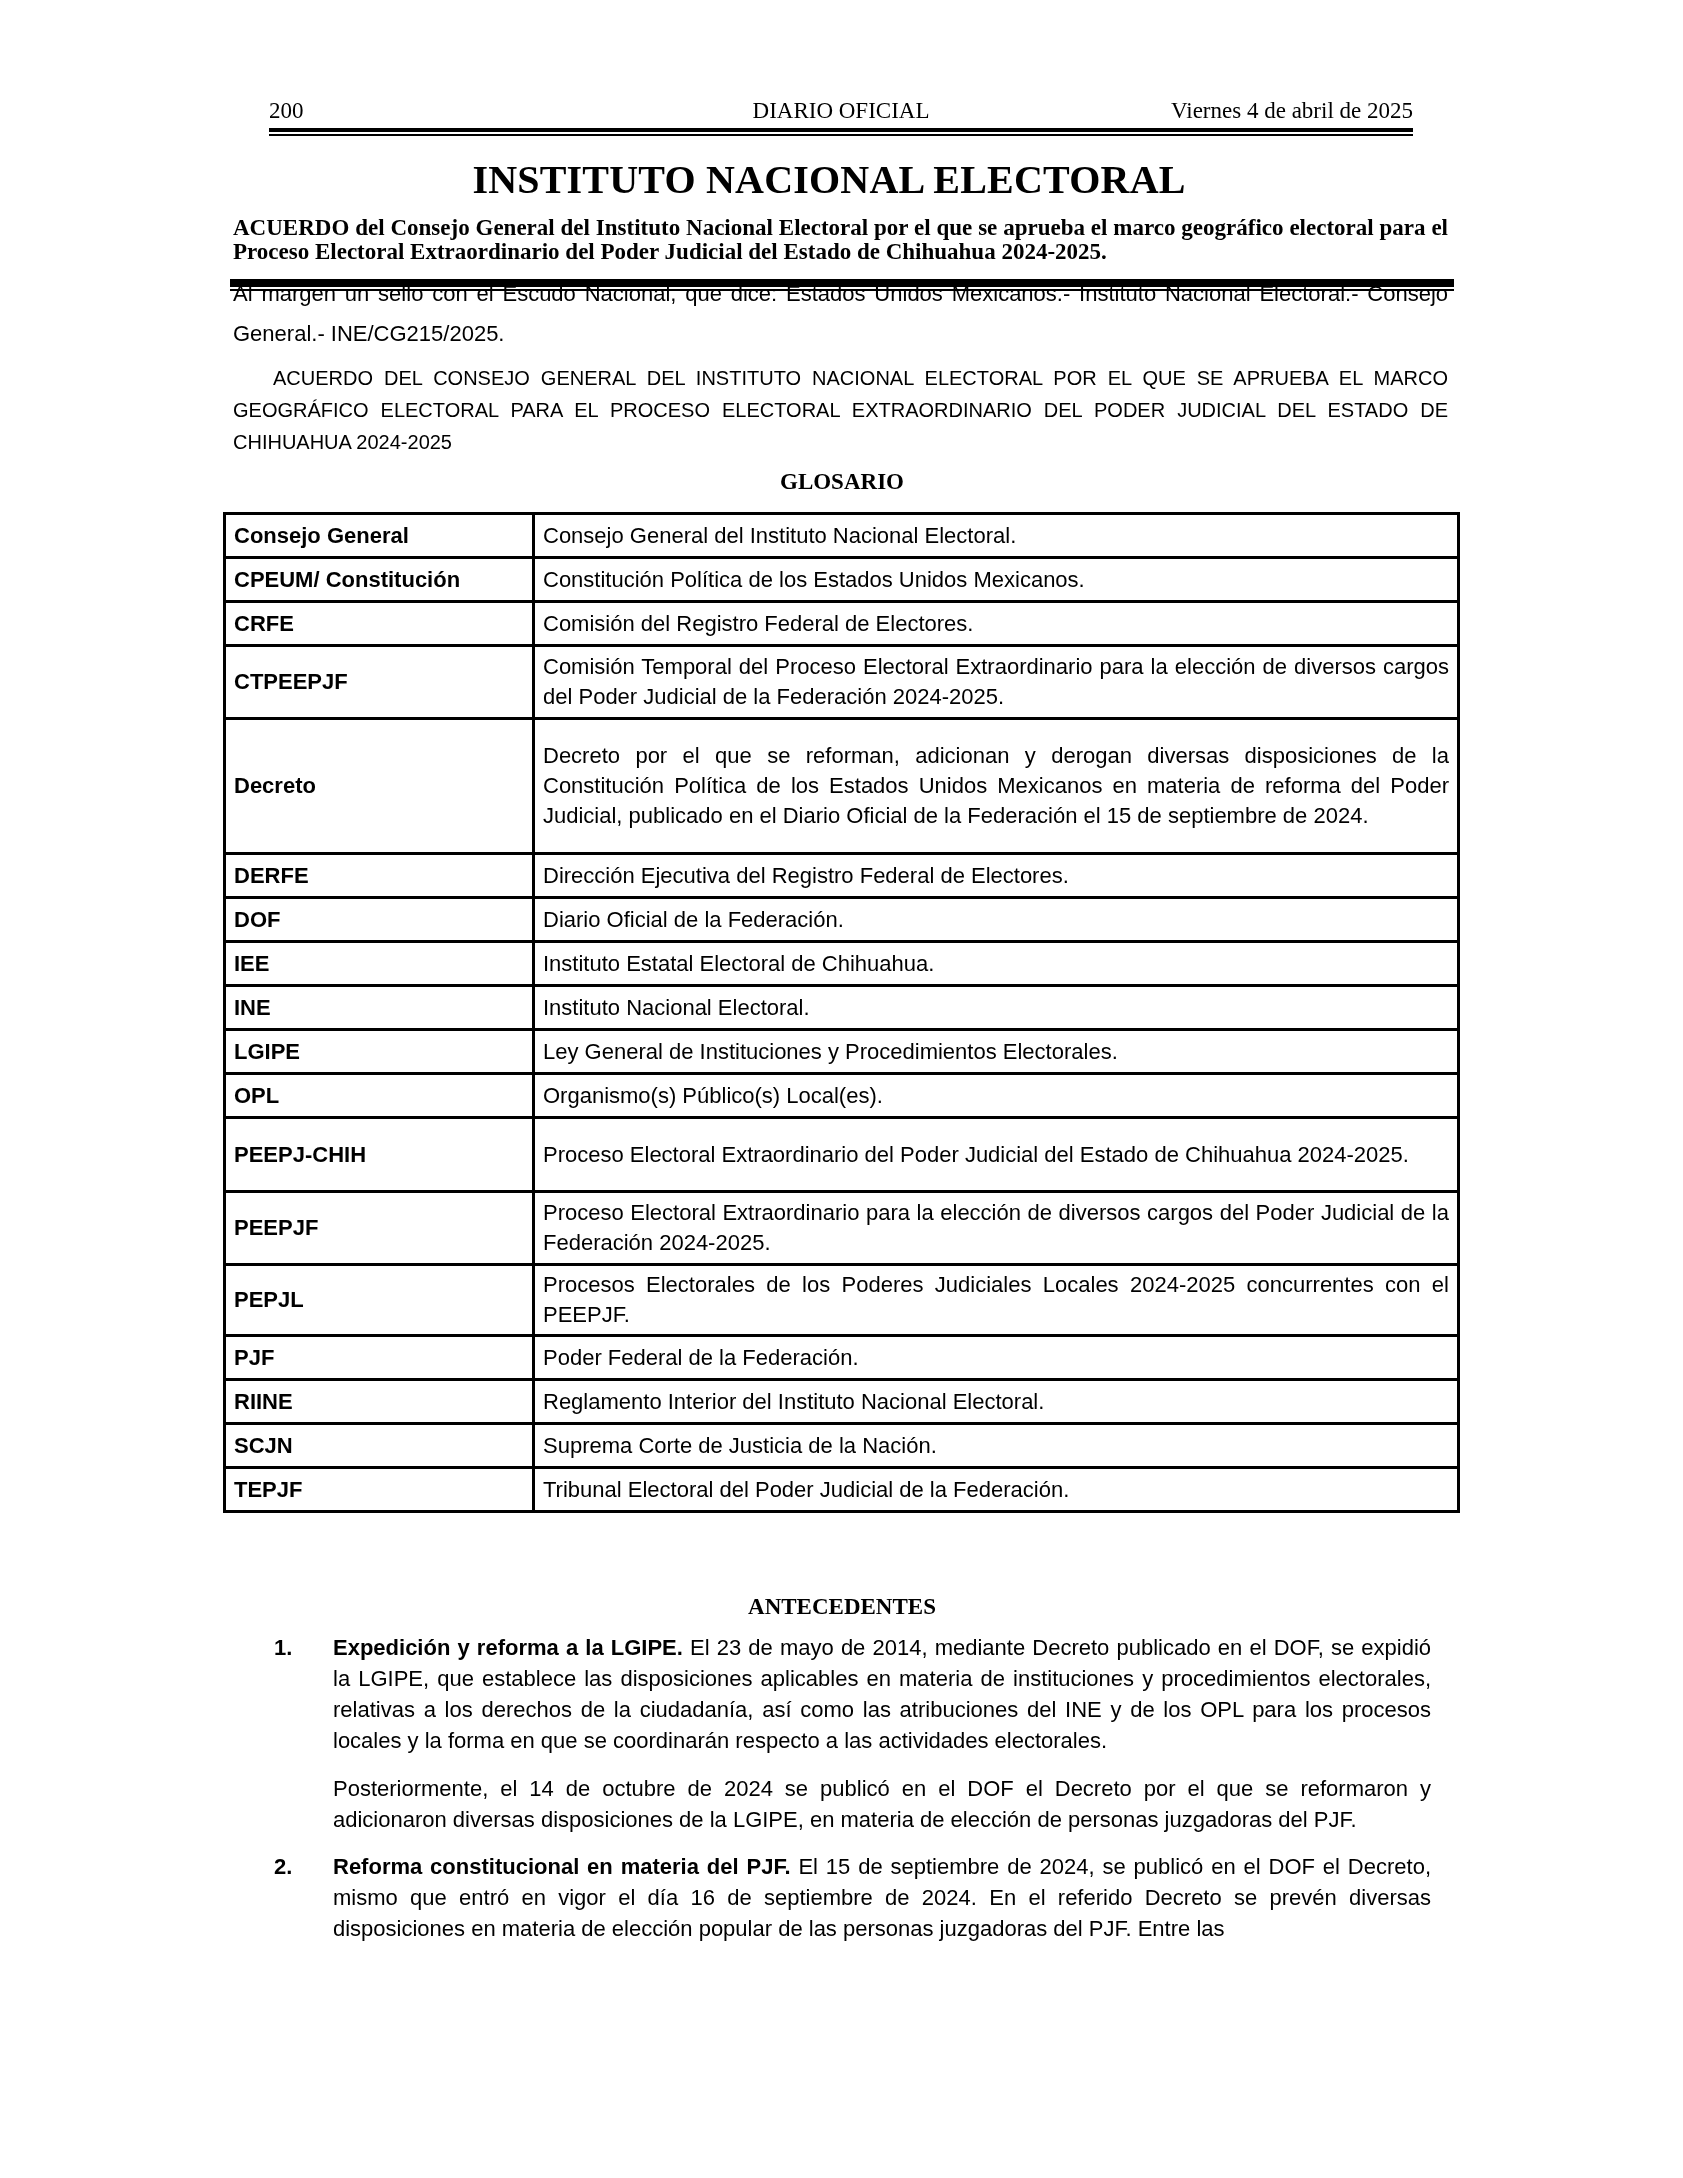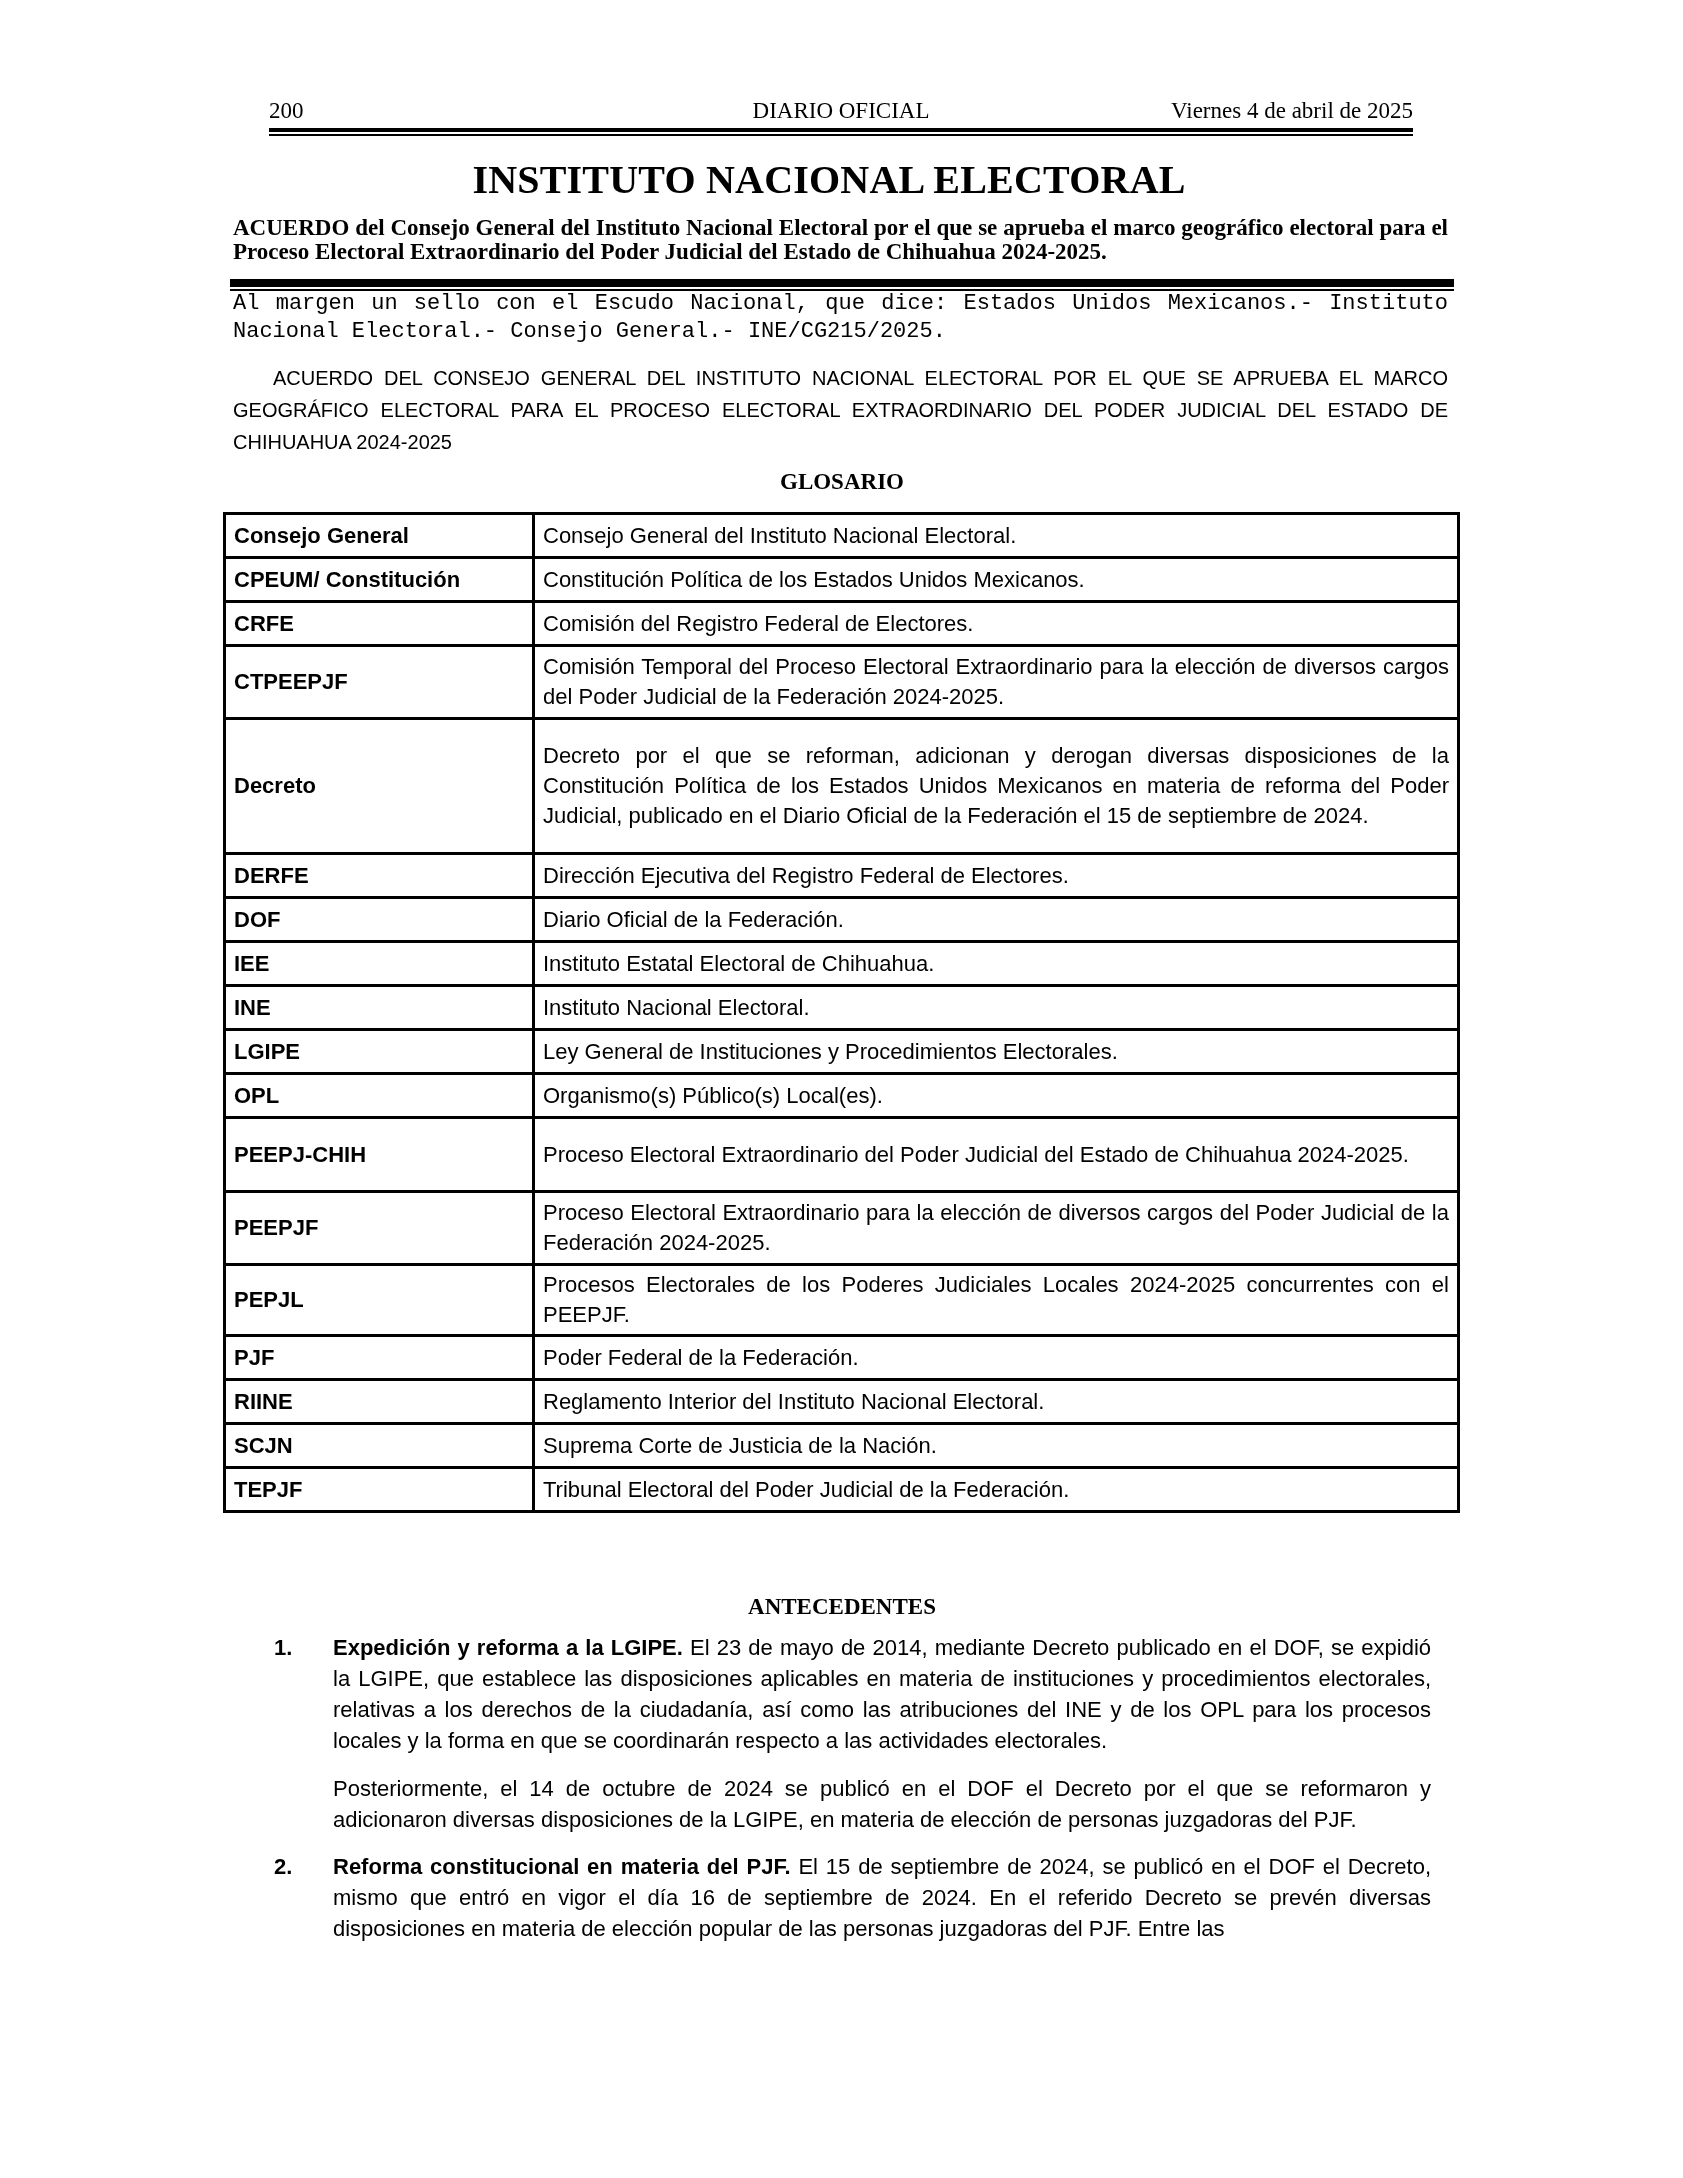--- a/index.html
+++ b/index.html
@@ -17,21 +17,21 @@
   .rule-double-thin2 { position:absolute; left:269px; width:1144px; top:134px; height:2px; background:#000; }
 
   .section-title { position:absolute; left:217px; width:1224px; top:156px; text-align:center; font-weight:bold; font-size:40px; line-height:48px; letter-spacing:0.2px; }
 
   .decree-title { position:absolute; left:233px; width:1215px; top:216px; font-weight:bold; font-size:23px; line-height:24px; text-align:justify; text-align-last:left; }
 
   .rule-thick { position:absolute; left:230px; width:1224px; top:279px; height:8px; background:#000; }
   .rule-thick2 { position:absolute; left:230px; width:1224px; top:289px; height:2px; background:#000; }
 
   .para { position:absolute; left:233px; width:1215px; font-size:22px; text-align:justify; text-align-last:left; }
-  .p-margin { top:290px; line-height:28px;font-family:Liberation Mono, monospace; }
+  .p-margin { top:274px; line-height:40px; }
   .p-caps { top:362px; line-height:32px; font-size:20px; text-indent:40px; }
 
   .heading-center { position:absolute; left:230px; width:1224px; text-align:center; font-weight:bold; font-size:23px; }
   .h-glosario { top:467px; line-height:30px; }
   .h-antecedentes { top:1592px; line-height:30px; }
 
   table.glossary { position:absolute; left:223px; top:512px; width:1237px; border-collapse:collapse; font-size:22px; }
   table.glossary td { border:3px solid #000; vertical-align:middle; padding:4px 8px 4px 8px; }
   table.glossary td.term { width:290px; font-weight:bold; }
   table.glossary td.def { text-align:justify; text-align-last:left; line-height:30px; }

